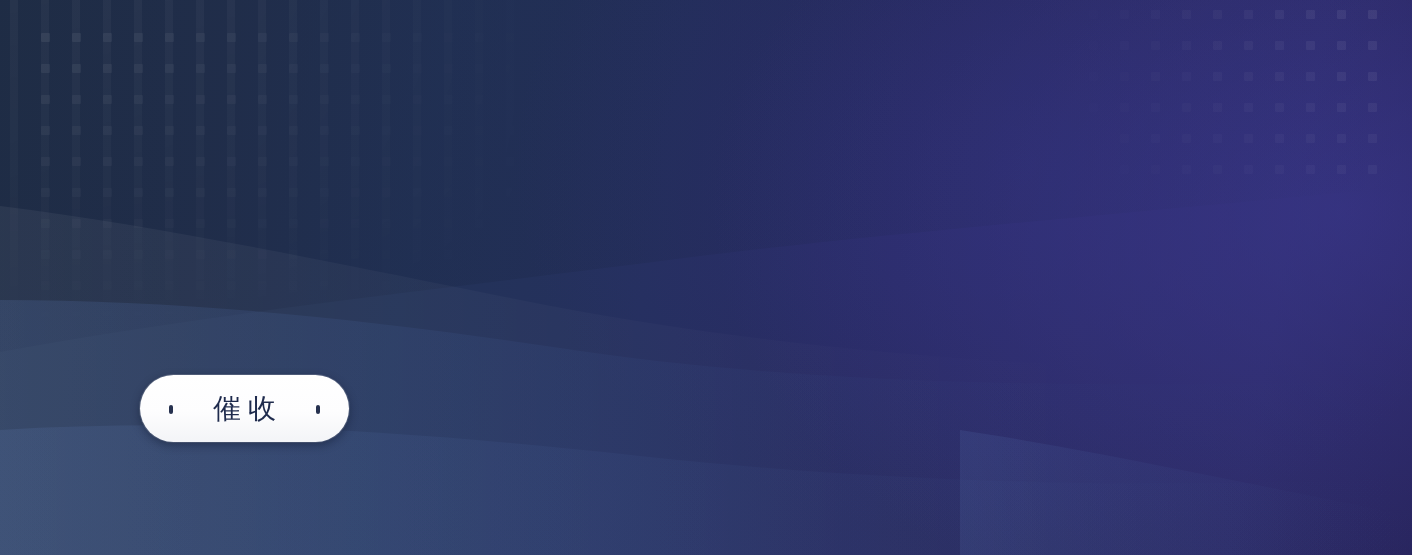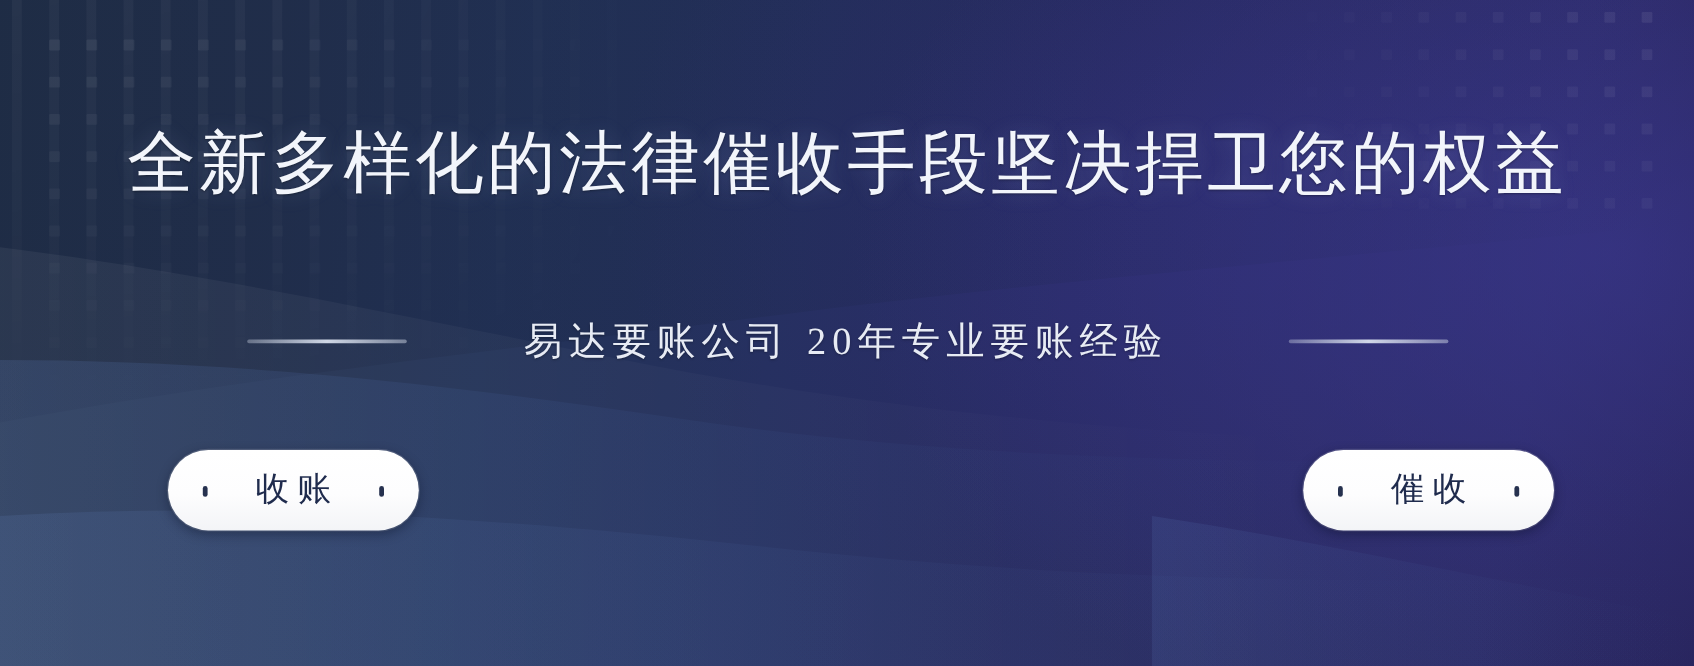--- a/index.html
+++ b/index.html
@@ -451,37 +451,24 @@
 
     <path d="M0,352 C220,312 420,292 700,256 C900,232 1120,214 1412,186 L1412,0 L0,0 Z" fill="url(#wv3)"></path>
     <path d="M0,300 C180,300 360,318 560,348 C760,378 1000,392 1412,380 L1412,555 L0,555 Z" fill="url(#wv2)"></path>
     <path d="M0,430 C200,418 400,430 640,456 C880,482 1130,490 1412,478 L1412,555 L0,555 Z" fill="url(#wv4)"></path>
     <path d="M0,206 C160,226 330,262 520,300 C700,336 900,358 1100,366 L1100,555 L0,555 Z" fill="url(#wv1)"></path>
     <path d="M960,430 C1080,448 1220,478 1412,516 L1412,555 L960,555 Z" fill="url(#wv4)"></path>
   </svg>
 
   <div class="content">
 
-    <h1 class="headline">全新多样化的法律催收手段坚决捍卫您的权益</h1>
-
-    <div class="subline">
-      <span class="rule left"></span>
-      <span class="subtitle">
-        <span>易达要账公司</span><span class="gap"></span><span>20年专业要账经验</span>
-      </span>
-      <span class="rule right"></span>
-    </div>
+
 
     <div class="pills">
 
-      <div class="pill">
-        <span class="dot l"></span>
-        <span class="label">收账</span>
-        <span class="dot r"></span>
-      </div>
 
 
       <div class="pill">
         <span class="dot l"></span>
         <span class="label">催收</span>
         <span class="dot r"></span>
       </div>
 
 
     </div>

